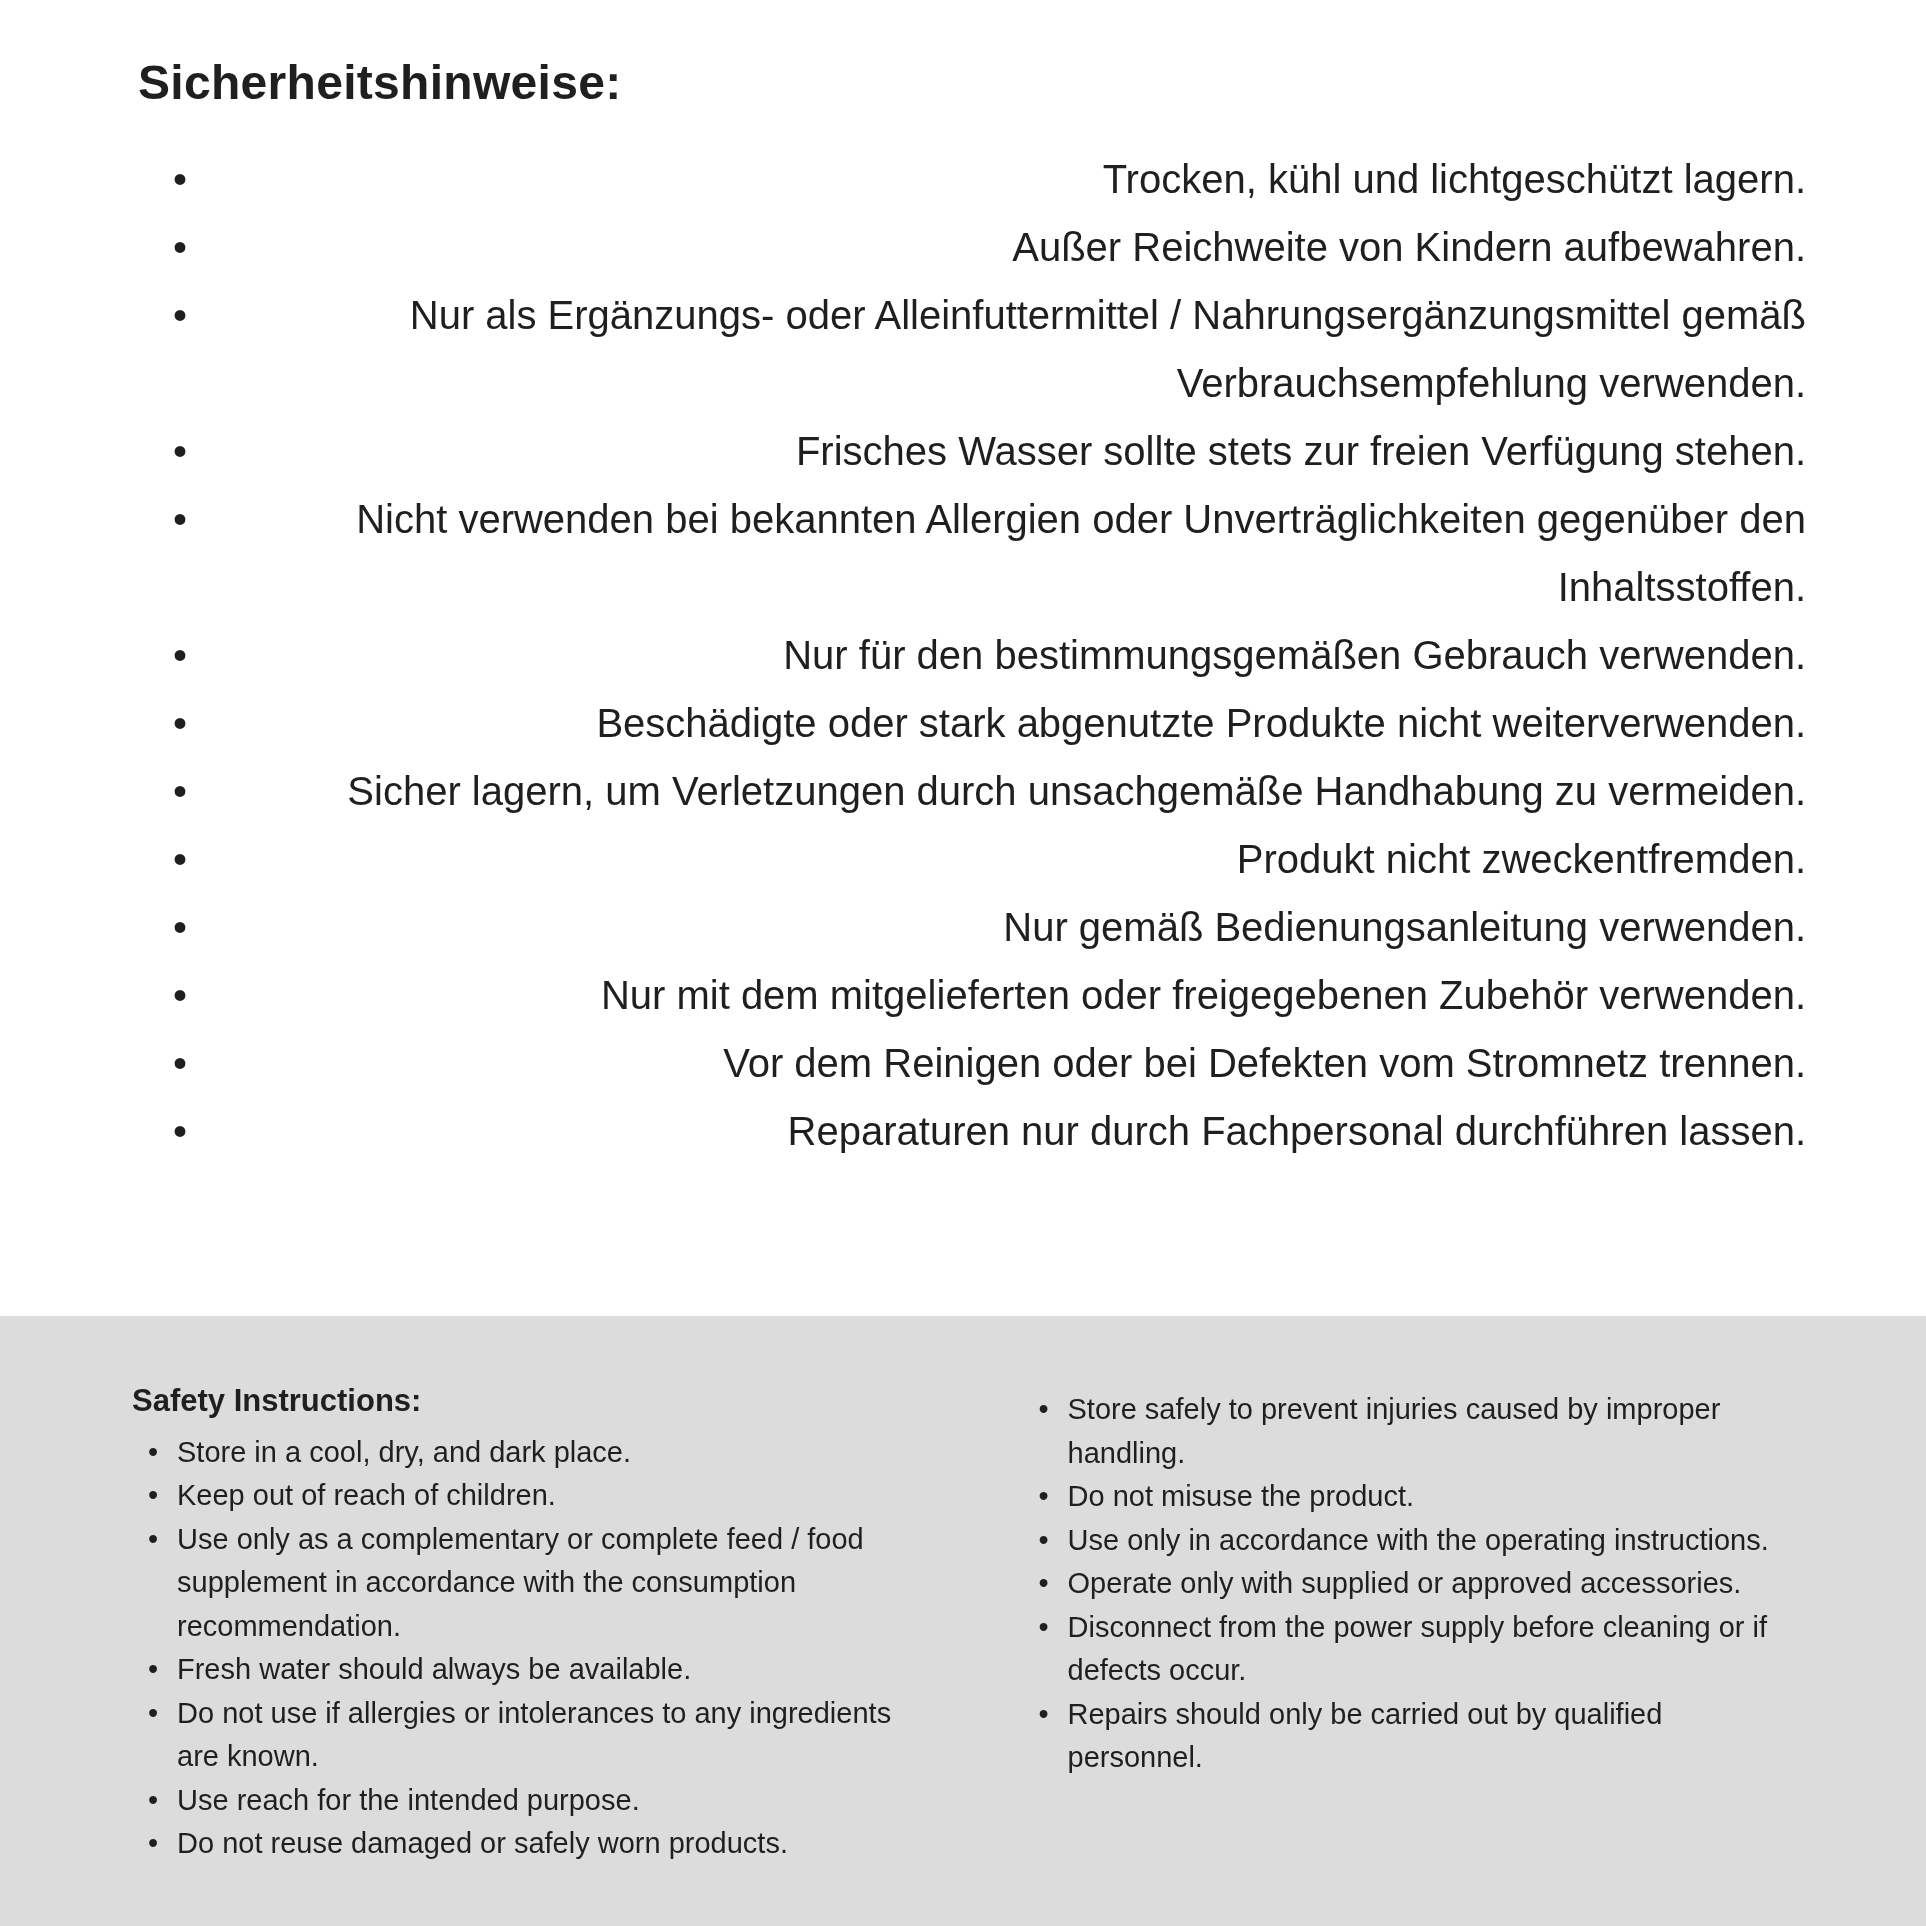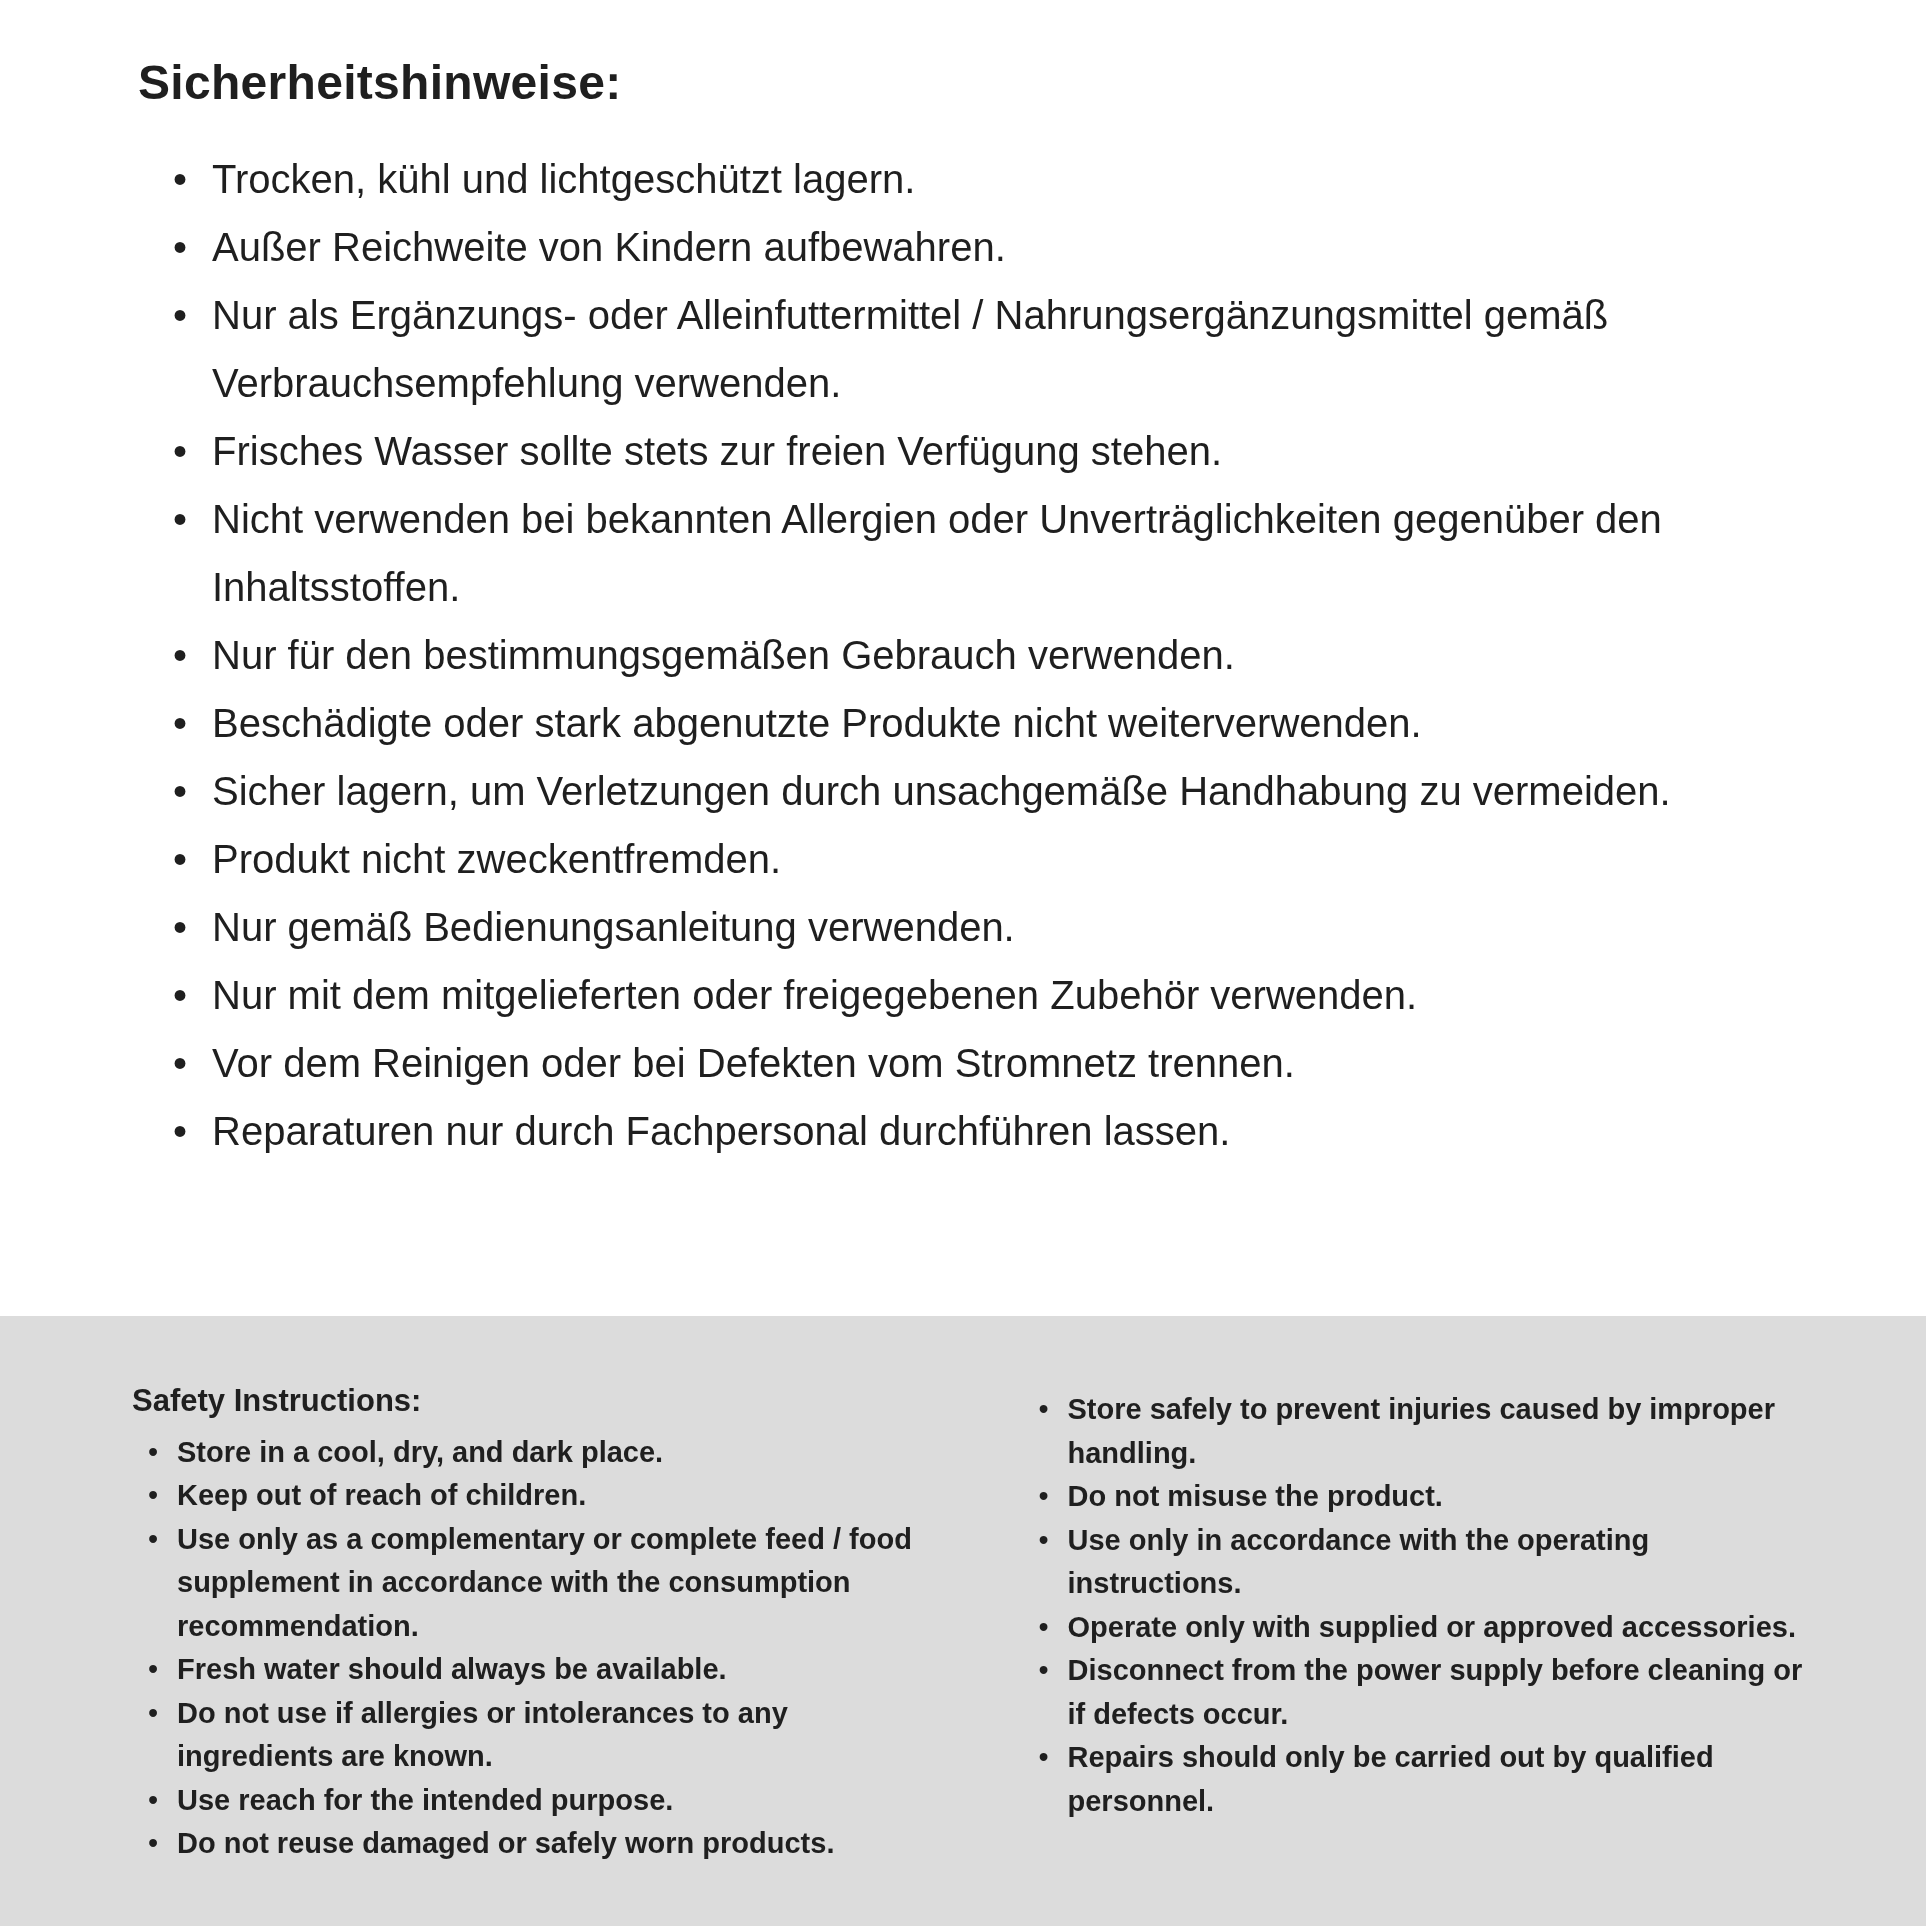--- a/index.html
+++ b/index.html
@@ -35,21 +35,21 @@
     display: flex;
     align-items: flex-start;
     font-size: 40px;
     line-height: 1.7;
     font-weight: 400;
   }
   .list-de .marker {
     flex: 0 0 39px;
     text-align: left;
   }
-  .list-de .text { flex: 1; }
+  .list-de .text { flex: 1; text-align: right; }
 
   
   .section-english {
     height: 724px;
     background: #dcdcdc;
     padding: 67px 122px 39px 132px;
     display: grid;
     grid-template-columns: 1fr 1fr;
     column-gap: 109px;
     align-items: start;
@@ -67,21 +67,21 @@
   .list-en .item {
     display: flex;
     align-items: flex-start;
     font-size: 29px;
     line-height: 1.5;
     font-weight: 400;
   }
   .list-en .marker {
     flex: 0 0 29px;
   }
-  .list-en .text { flex: 1; font-weight: bold; }
+  .list-en .text { flex: 1; }
 
   .col-right {
     padding-top: 5.1px;
   }
 </style>
 </head>
 <body>
 
 <div class="section-german">
   <h1 class="heading-de">Sicherheitshinweise:</h1>

